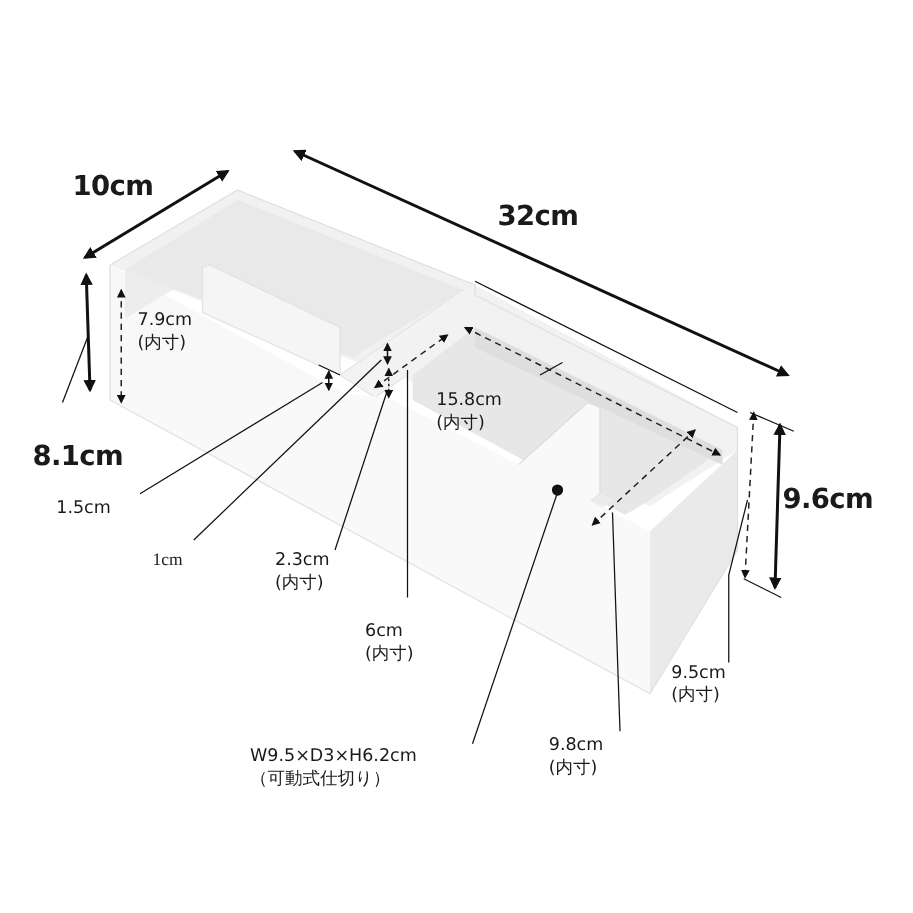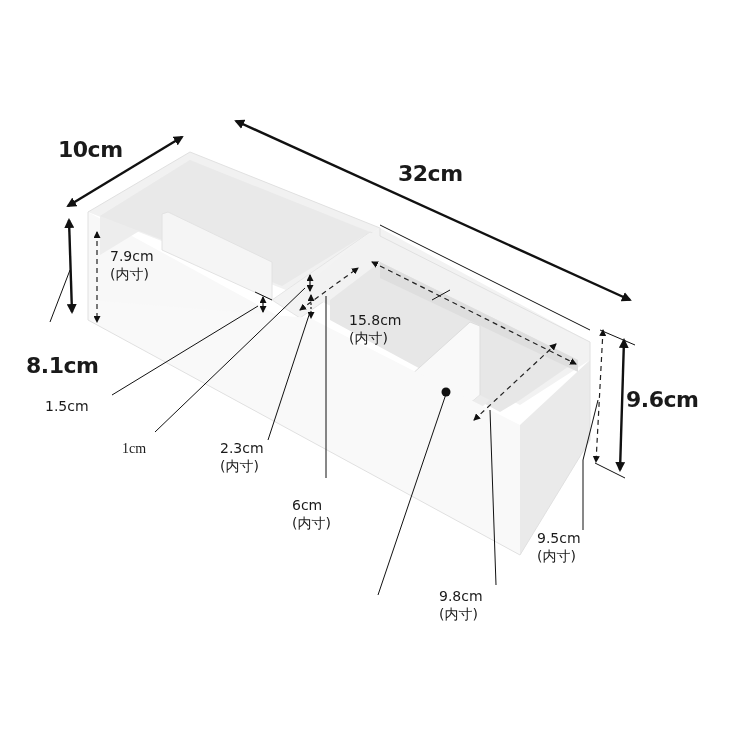--- a/index.html
+++ b/index.html
@@ -128,13 +128,15 @@
   <span class="sub">9.5cm</span>
   <span class="sub">(内寸)</span>
 </div>
 
 <div class="lbl reg" style="left:439px; top:588px;">
   <span class="sub">9.8cm</span>
   <span class="sub">(内寸)</span>
 </div>
 
 <div class="lbl reg" style="left:200px; top:597px;">
+  <span class="sub">W9.5×D3×H6.2cm</span>
+  <span class="sub">（可動式仕切り）</span>
 </div>
 
 </body></html>

